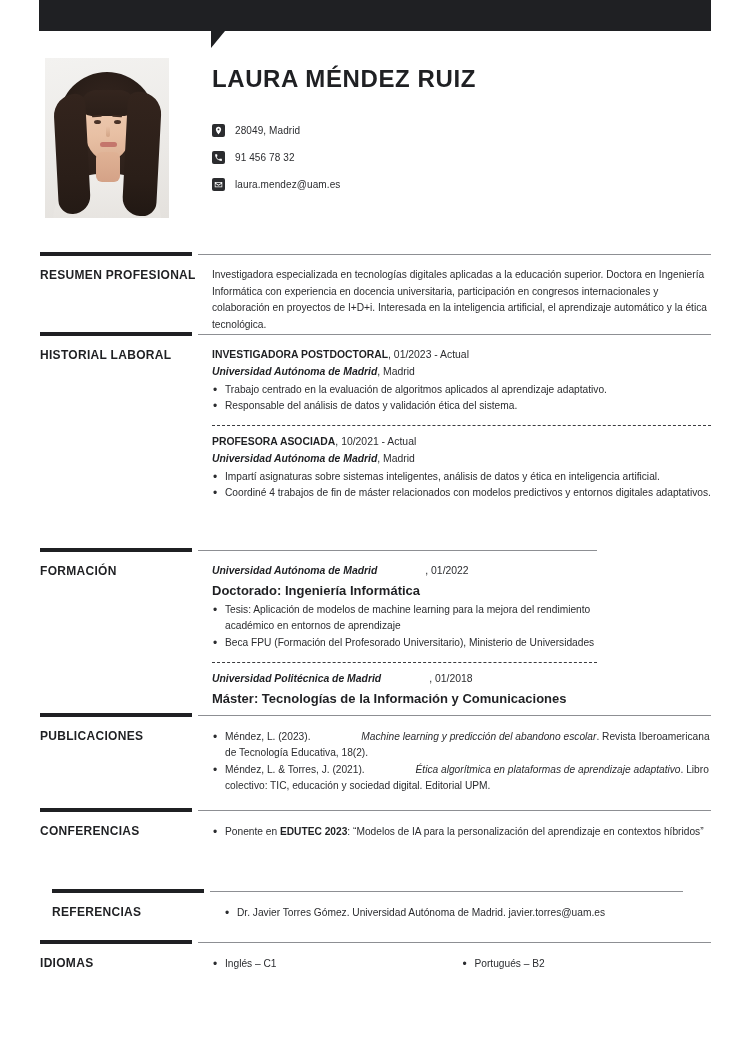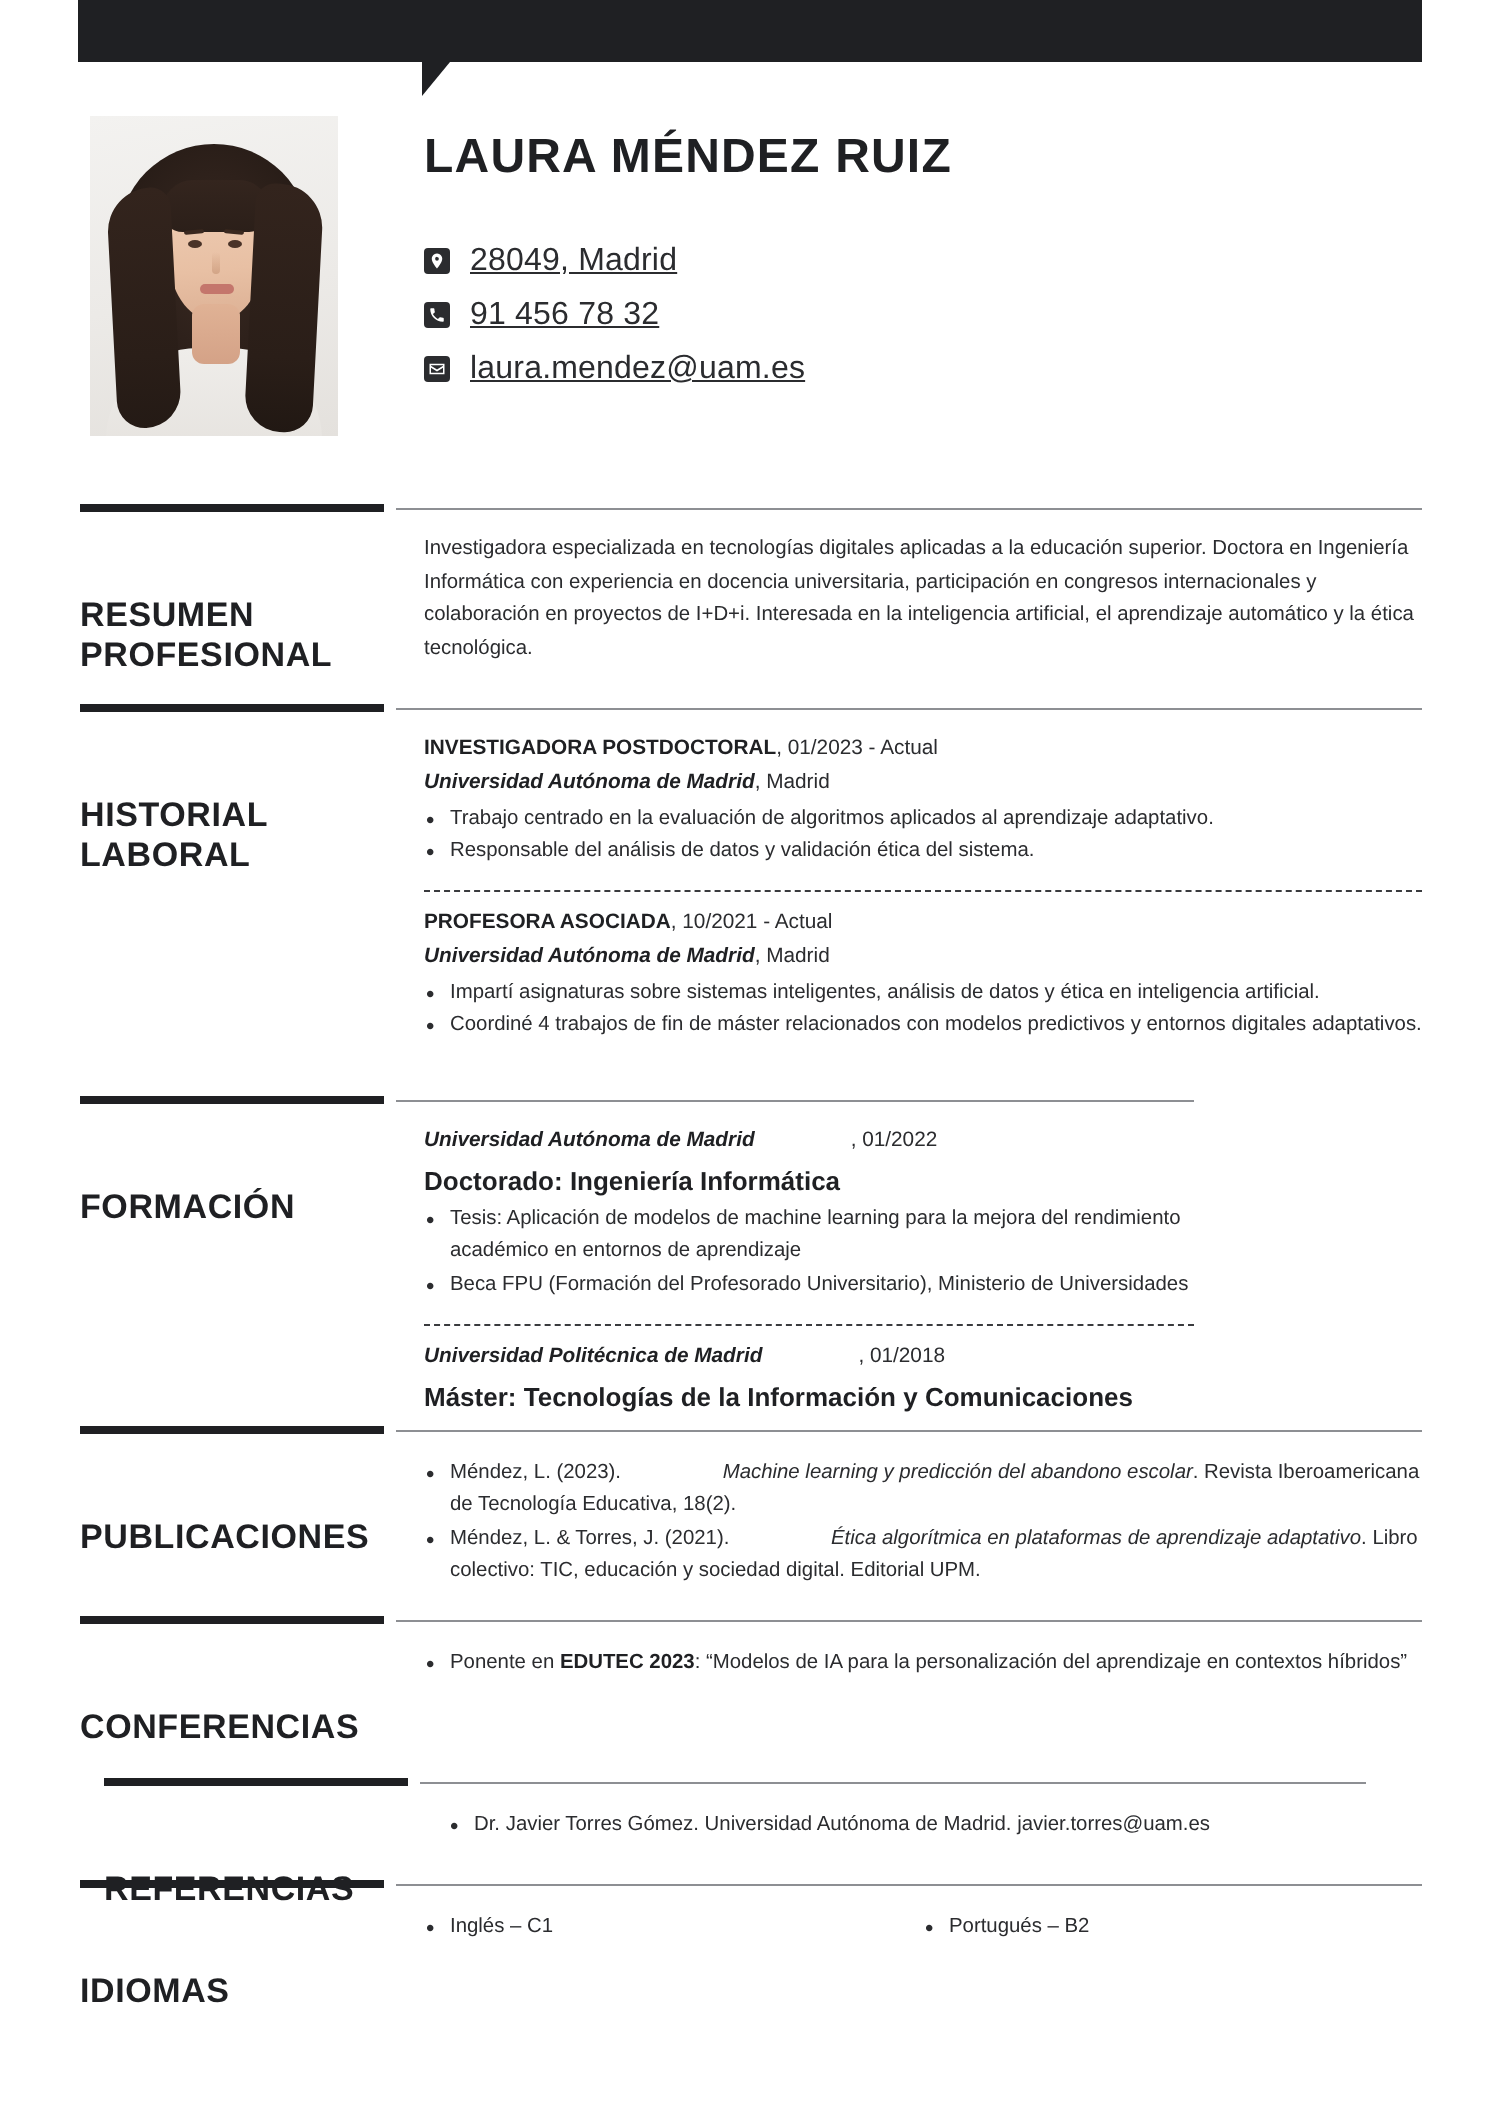--- a/index.html
+++ b/index.html
@@ -97,37 +97,36 @@
   }
   .contacts { margin-top: 25px; }
   .contact-row { display: flex; align-items: center; height: 27px; }
   .cicon {
     width: 13px; height: 13px; background: #2b2c2f;
     border-radius: 2px; margin-right: 10px;
     display: flex; align-items: center; justify-content: center;
     flex: 0 0 13px;
   }
   .cicon svg { display:block; }
-  .ctext { font-size: 16px; color: #2b2c2f; letter-spacing: .1px; text-decoration: underline; }
+  .ctext { font-size: 10px; color: #2b2c2f; letter-spacing: .1px; }
 
   
   .section { position: relative; padding-left: 40px; padding-right: 39px; }
   .rules { position: relative; height: 6px; }
   .rule-left {
     position: absolute; left: 0; top: 0; width: 152px; height: 4px; background: #1f2023;
   }
   .rule-right {
     position: absolute; left: 158px; right: 0; top: 2px; height: 1px; background: #8d8f93;
   }
   .srow { display: flex; padding-top: 9px; }
   .slabel {
     width: 172px; flex: 0 0 172px;
-    font-size: 17px; font-weight: 700; letter-spacing: .3px; color: #1f2023;
+    font-size: 12px; font-weight: 700; letter-spacing: .3px; color: #1f2023;
     padding-top: 1px;
-    margin-top: 30px;
   }
   .sbody { flex: 1; font-size: 10.2px; line-height: 1.62; color: #2b2c2f; }
 
   .sbody p { margin: 0; }
   .entry-title { font-size: 10.4px; font-weight: 700; color: #1f2023; }
   .entry-title .normal { font-weight: 400; color:#2b2c2f; }
   .entry-org { font-size: 10.4px; font-weight: 700; font-style: italic; color:#1f2023; }
   .entry-org .normal { font-weight: 400; font-style: normal; color:#2b2c2f; }
   .entry-sub { font-size: 13px; font-weight: 700; color:#1f2023; }
   .entry-date { font-weight: 400; font-style: normal; color:#2b2c2f; }
@@ -146,21 +145,21 @@
     margin: 11px 0 8px 0;
   }
   .it { font-style: italic; margin-left: 48px; }
   .bd { font-weight: 700; color:#1f2023; }
 
   .lang-grid { display: flex; }
   .lang-col { width: 50%; }
 
   
   #sec-resumen    { position:absolute; left:0; top:252px;  width:750px; }
-  #sec-historial  { position:absolute; left:0; top:352px;  width:750px; }
+  #sec-historial  { position:absolute; left:0; top:332px;  width:750px; }
   #sec-formacion  { position:absolute; left:0; top:548px;  width:636px; }
   #sec-public     { position:absolute; left:0; top:713px;  width:750px; }
   #sec-confer     { position:absolute; left:0; top:808px;  width:750px; }
   #sec-refer      { position:absolute; left:12px; top:889px;  width:710px; }
   #sec-idiomas    { position:absolute; left:0; top:940px;  width:750px; }
 </style>
 </head>
 <body>
 
 <div class="page">

